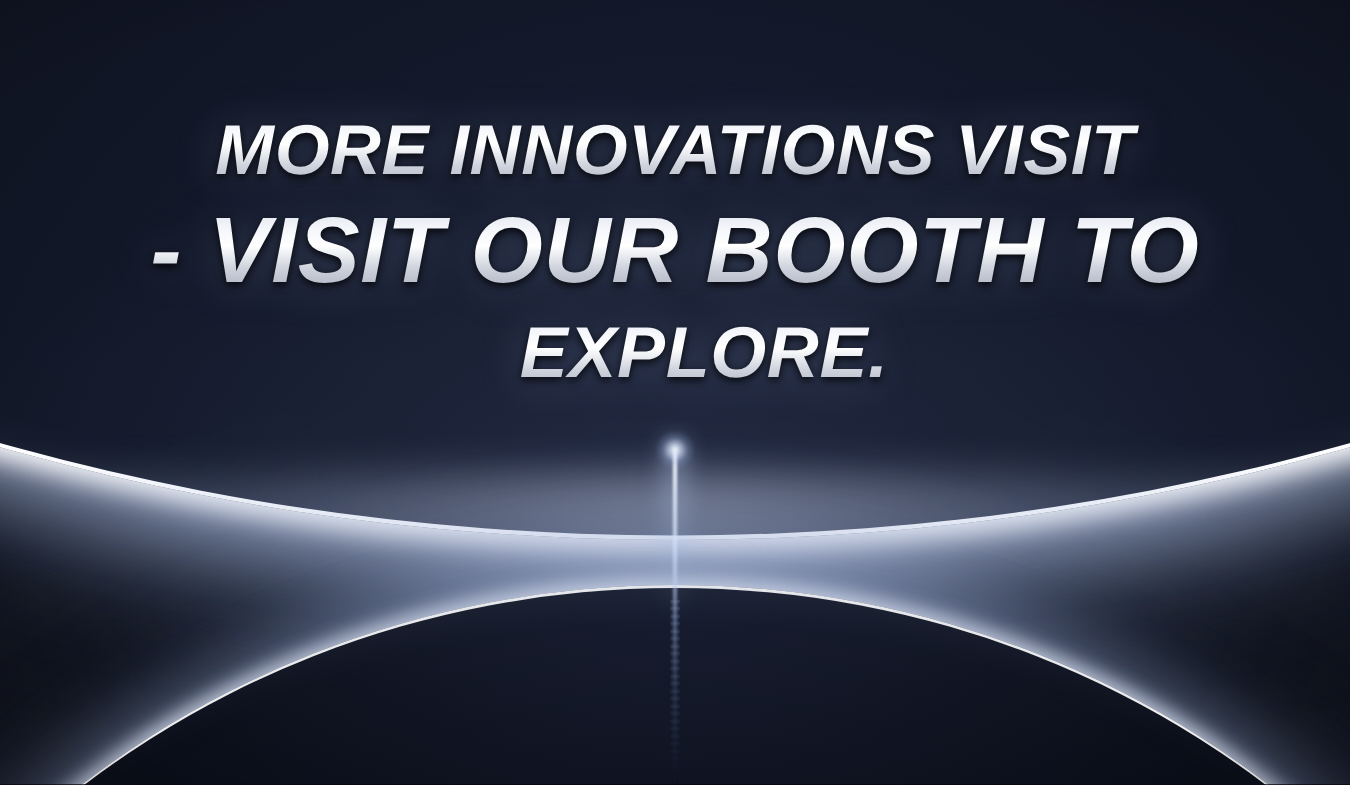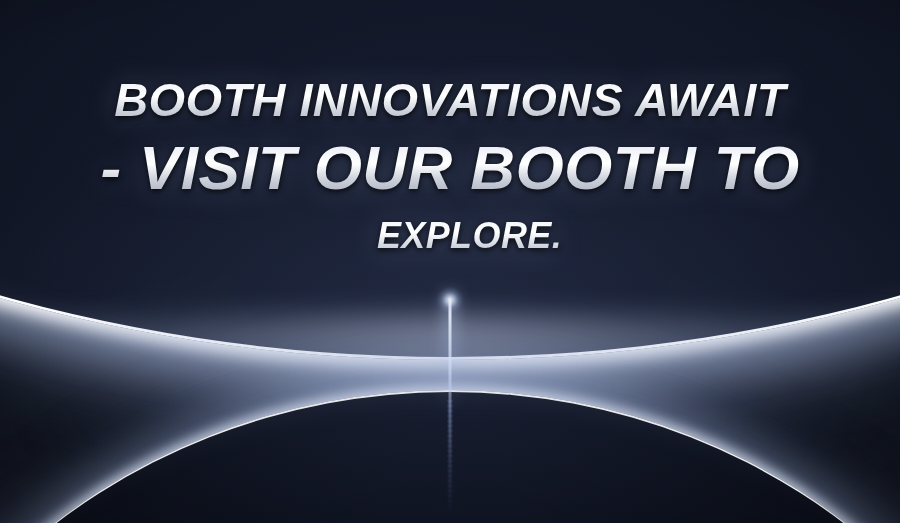--- a/index.html
+++ b/index.html
@@ -201,21 +201,21 @@
         #c6cbd6 100%);
     -webkit-background-clip:text;
     background-clip:text;
     color:transparent;
     -webkit-text-fill-color:transparent;
     filter:drop-shadow(0 2px 3px rgba(0,0,0,0.85))
            drop-shadow(0 0 14px rgba(170,190,235,0.20));
   }
   .hl-line.l1 { font-size:47px; }
   .hl-line.l2 { font-size:62px; }
-  .hl-line.l3 { font-size:36px;margin-left:39px; }
+  .hl-line.l3 { font-size:48px;margin-left:39px; }
 
   
   .caption {
     position:absolute;
     left:0; right:0; top:468px;
     text-align:center;
     font-family:"Liberation Serif", serif;
     font-size:18px;
     letter-spacing:0.3px;
     color:rgba(118,132,168,0.085);
@@ -247,19 +247,19 @@
   </div>
 
   <div class="beam-wide"></div>
   <div class="beam"></div>
   <div class="beam-speckle"></div>
   <div class="beam-spark"></div>
 
   <div class="vignette"></div>
 
   <div class="headline">
-    <span class="hl-line l1">BOOTH INNOVATIONS AWAIT</span>
+    <span class="hl-line l1">MORE INNOVATIONS VISIT</span>
     <span class="hl-line l2">- VISIT OUR BOOTH TO</span>
     <span class="hl-line l3">EXPLORE.</span>
   </div>
 
 
 </div>
 
 </body></html>

